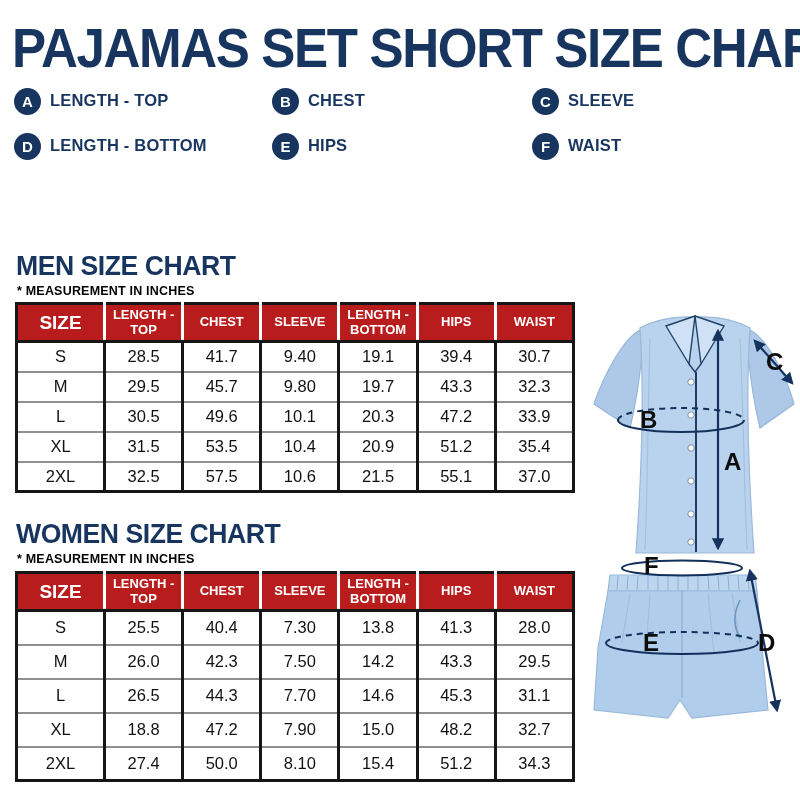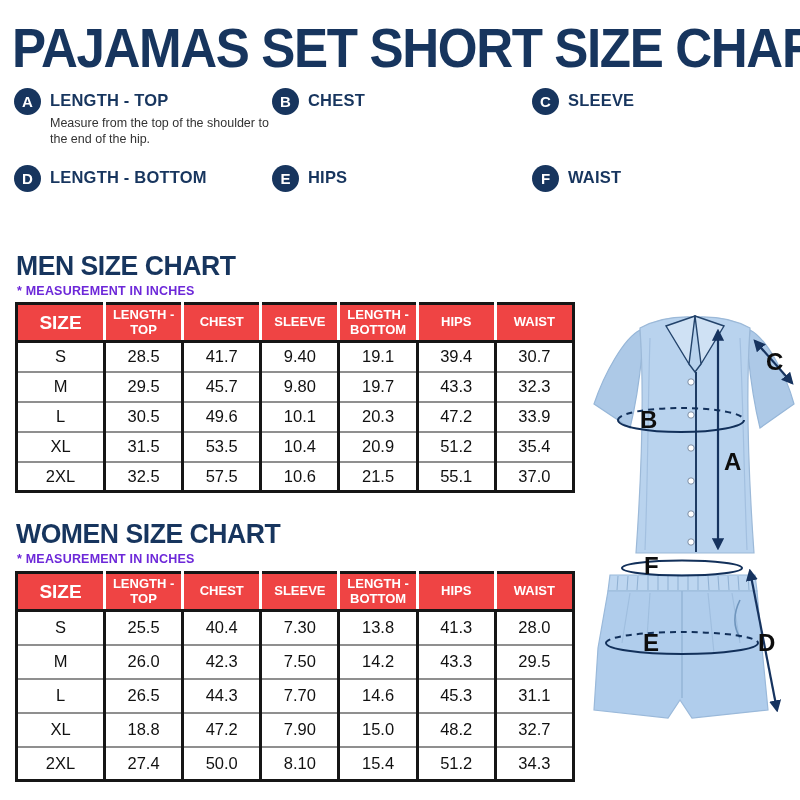--- a/index.html
+++ b/index.html
@@ -28,36 +28,36 @@
   .def-term { font-size:16.5px; font-weight:bold; color:#17355e; line-height:25px; letter-spacing:.2px; }
   .def-desc { font-size:12.5px; color:#333; line-height:1.28; margin-top:2px; width:228px; }
 
   .section-heading {
     position:absolute; left:16px;
     font-size:28px; font-weight:800; color:#17355e; letter-spacing:-.5px;
     white-space:nowrap; transform:scaleX(.95); transform-origin:left top;
   }
   .section-note {
     position:absolute; left:17px;
-    font-size:12.5px; font-weight:bold; color:#6d28d9; letter-spacing:.2px;
+    font-size:12.5px; font-weight:bold; color:#000000; letter-spacing:.2px;
   }
   #men-heading { top:250px; }
   #men-note { top:284px; }
   #women-heading { top:518px; }
   #women-note { top:552px; }
 
   .size-table {
     position:absolute; left:15px; width:560px;
     border-collapse:collapse; table-layout:fixed;
     border:3px solid #161616; background:#fff;
   }
   #men-table { top:302px; }
   #women-table { top:571px; }
   .size-table th {
-    background:#ef4444; color:#fff; font-weight:bold; font-size:13px;
+    background:#b91c1c; color:#fff; font-weight:bold; font-size:13px;
     line-height:1.12; height:38px; padding:2px 1px; text-align:center;
     border-bottom:3px solid #161616;
   }
   .size-table th:first-child { font-size:19px; width:88px; }
   .size-table th + th { border-left:3px solid #ffffff; }
   .size-table td { text-align:center; font-size:16.5px; color:#111; }
   .size-table td + td { border-left:3px solid #161616; }
   .size-table tbody tr { height:30px; }
   #women-table tbody tr { height:34px; }
   .size-table tbody tr + tr td { border-top:2px solid #8f8f8f; }
@@ -70,21 +70,20 @@
 
 <div class="page">
 
   <div class="title">PAJAMAS SET SHORT SIZE CHART</div>
 
   <div class="defs">
     <div class="def">
       <div class="badge">A</div>
       <div class="def-text">
         <div class="def-term">LENGTH - TOP</div>
-        <div class="def-desc">Measure from the top of the shoulder to the end of the hip.</div>
       </div>
     </div>
     <div class="def">
       <div class="badge">B</div>
       <div class="def-text">
         <div class="def-term">CHEST</div>
       </div>
     </div>
     <div class="def">
       <div class="badge">C</div>

